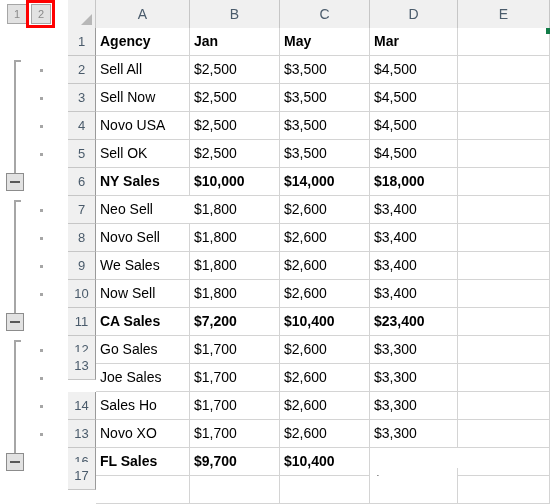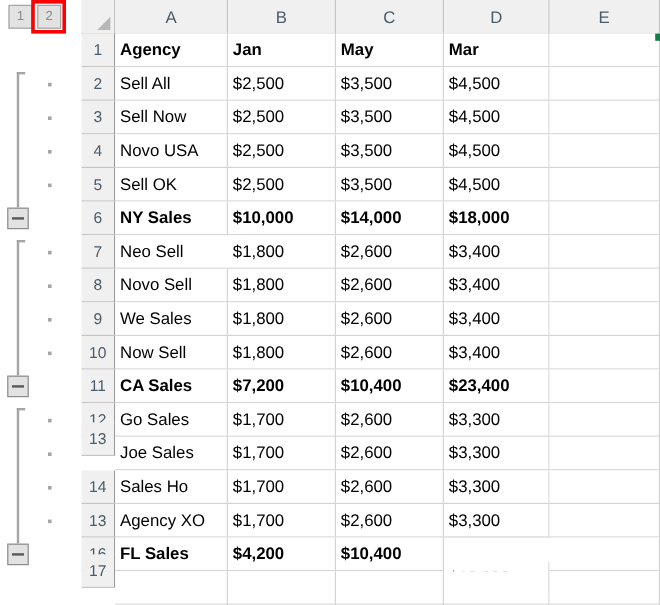--- a/index.html
+++ b/index.html
@@ -474,39 +474,39 @@
         <div class="cell num" style="left: 212px; top: 392px; width: 90px; height: 28px;">
           <span class="txt">$2,600</span>
         </div>
         <div class="cell num" style="left: 302px; top: 392px; width: 88px; height: 28px;">
           <span class="txt">$3,300</span>
         </div>
         <div class="cell" style="left: 390px; top: 392px; width: 92px; height: 28px;">
           <span class="txt"></span>
         </div>
         <div class="cell" style="left: 28px; top: 420px; width: 94px; height: 28px;">
-          <span class="txt">Agency XO</span>
+          <span class="txt">Novo XO</span>
         </div>
         <div class="cell num" style="left: 122px; top: 420px; width: 90px; height: 28px;">
           <span class="txt">$1,700</span>
         </div>
         <div class="cell num" style="left: 212px; top: 420px; width: 90px; height: 28px;">
           <span class="txt">$2,600</span>
         </div>
         <div class="cell num" style="left: 302px; top: 420px; width: 88px; height: 28px;">
           <span class="txt">$3,300</span>
         </div>
         <div class="cell" style="left: 390px; top: 420px; width: 92px; height: 28px;">
           <span class="txt"></span>
         </div>
         <div class="cell bold" style="left: 28px; top: 448px; width: 94px; height: 28px;">
           <span class="txt">FL Sales</span>
         </div>
         <div class="cell num bold" style="left: 122px; top: 448px; width: 90px; height: 28px;">
-          <span class="txt">$4,200</span>
+          <span class="txt">$9,700</span>
         </div>
         <div class="cell num bold" style="left: 212px; top: 448px; width: 90px; height: 28px;">
           <span class="txt">$10,400</span>
         </div>
         <div class="cell num bold" style="left: 302px; top: 468px; width: 88px; height: 28px;">
           <span class="txt">$13,200</span>
         </div>
         <div class="cell bold" style="left: 390px; top: 448px; width: 92px; height: 28px;">
           <span class="txt"></span>
         </div>

